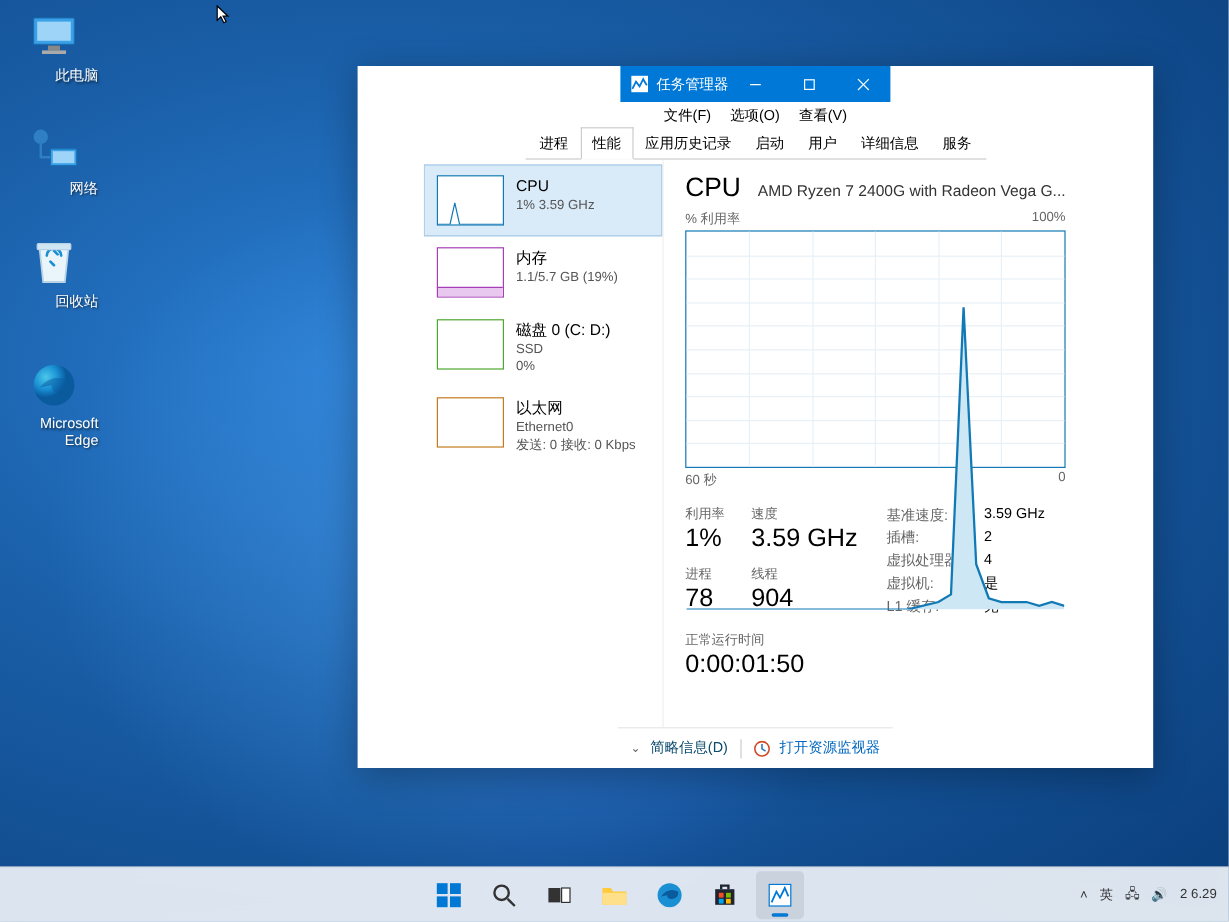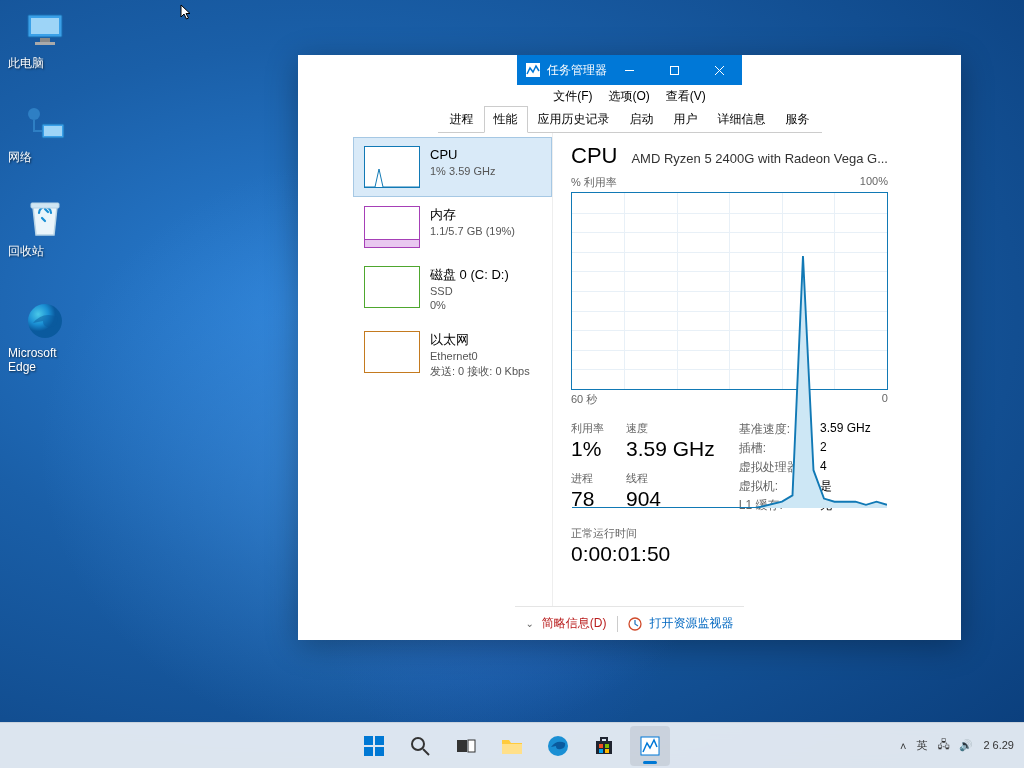--- a/index.html
+++ b/index.html
@@ -8,21 +8,21 @@
 .desktop {
   width: 1024px; height: 768px;
   background: radial-gradient(ellipse at 30% 40%, #2a7fd4 0%, #1a5fa8 40%, #0a3d7a 100%);
   position: relative;
 }
 .bloom { position:absolute; inset:0; background:
   radial-gradient(ellipse 600px 500px at 400px 450px, rgba(70,150,230,.6), transparent 60%),
   radial-gradient(ellipse 300px 400px at 500px 500px, rgba(30,90,180,.8), transparent 70%);
 }
 
-.desktop-icon { position: absolute; width: 74px; text-align: left; color: #fff; font-size: 12px; cursor: pointer; }
+.desktop-icon { position: absolute; width: 74px; text-align: right; color: #fff; font-size: 12px; cursor: pointer; }
 .desktop-icon .ico { width: 42px; height: 42px; margin: 0 auto 4px; display:flex;align-items:center;justify-content:center;}
 .desktop-icon span { text-shadow: 1px 1px 2px rgba(0,0,0,.6); display:block; line-height:1.2;}
 
 .cursor-arrow { position:absolute; left:180px; top:4px; width:16px; height:16px; z-index:999;}
 
 .window {
   position: absolute; left: 298px; top: 55px; width: 663px; height: 585px;
   background: #fff; box-shadow: 0 6px 30px rgba(0,0,0,.3);
   display: flex; flex-direction: column; font-size: 12px; align-items: center;
 }
@@ -226,21 +226,21 @@
             <div class="card-title">以太网</div>
             <div class="card-sub">Ethernet0</div>
             <div class="card-sub">发送: 0 接收: 0 Kbps</div>
           </div>
         </div>
       </div>
 
       <div class="main">
         <div class="main-header">
           <div class="big">CPU</div>
-          <div class="sub">AMD Ryzen 5 2400G with Radeon Vega G...</div>
+          <div class="sub">AMD Ryzen 7 2400G with Radeon Vega G...</div>
         </div>
         <div class="axis-row">
           <span>% 利用率</span>
           <span>100%</span>
         </div>
         <div class="chart">
           <div class="grid-h" style="top:10%"></div>
             <div class="grid-h" style="top:20%"></div>
             <div class="grid-h" style="top:30%"></div>
             <div class="grid-h" style="top:40%"></div>
@@ -295,21 +295,21 @@
 
         <div class="uptime">
           <div class="label">正常运行时间</div>
           <div class="value">0:00:01:50</div>
         </div>
       </div>
     </div>
 
     <div class="footer">
       <span class="chev">⌄</span>
-      <a style="color:#b91c1c">简略信息(D)</a>
+      <a style="color:#0c4a6e">简略信息(D)</a>
       <div class="sep"></div>
       <span class="rm-icon">
           <svg width="14" height="14" viewBox="0 0 14 14">
             <circle cx="7" cy="7" r="6" fill="none" stroke="#d04a2a" stroke-width="1.3"></circle>
             <path d="M7 3 L7 7 L10 9" stroke="#2a7ac0" stroke-width="1.3" fill="none"></path>
           </svg>
         </span>
       <a>打开资源监视器</a>
     </div>
   </div>

